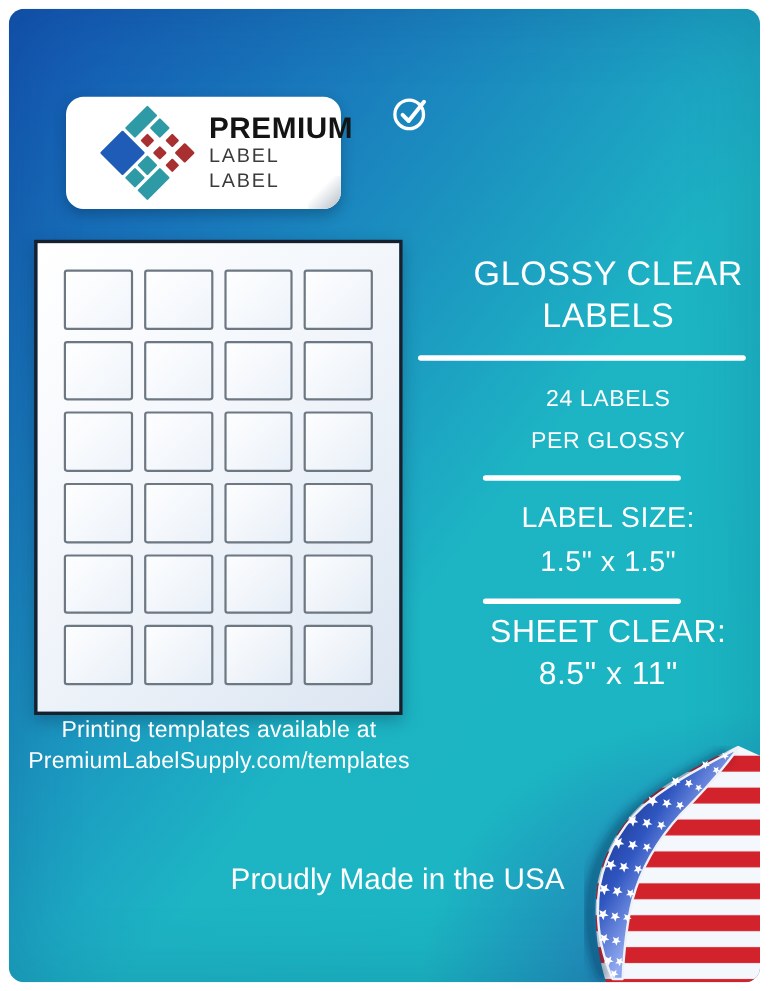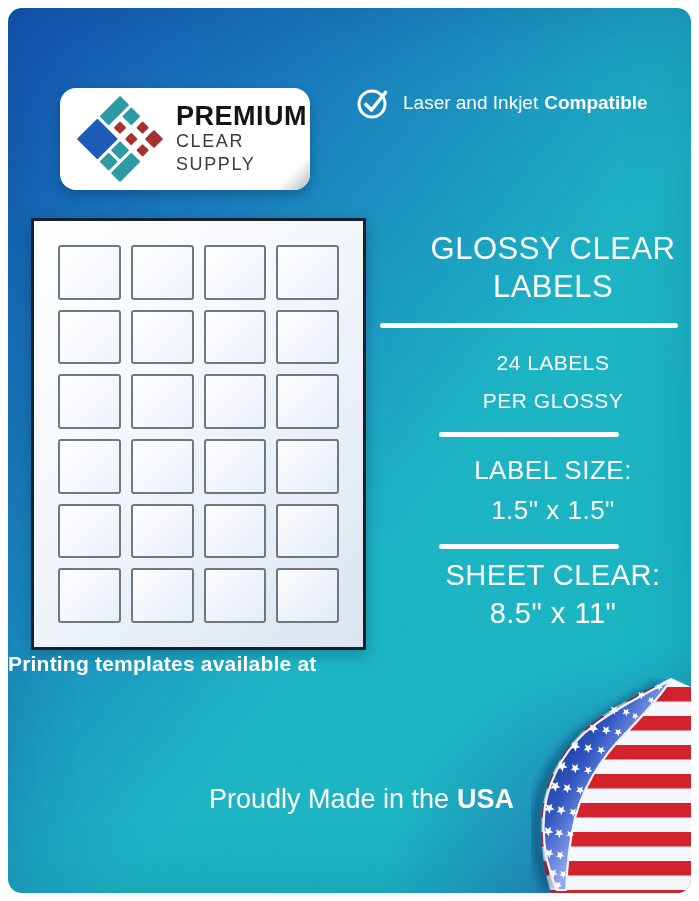--- a/index.html
+++ b/index.html
@@ -5,21 +5,21 @@
   html,body{margin:0;padding:0;background:#ffffff;width:699px;height:901px;
     font-family:"Liberation Sans","DejaVu Sans",sans-serif;-webkit-font-smoothing:antialiased;}
   .card{position:absolute;left:8px;top:8px;width:683px;height:885px;border-radius:14px;overflow:hidden;
     background:
       radial-gradient(ellipse 520px 430px at 97% 99%, rgba(39,100,178,0.95) 0%, rgba(39,100,178,0) 55%),
       linear-gradient(128deg,#1353b0 0%,#1a7fbd 28%,#1db4c4 58%,#19b7c1 100%);
     box-shadow:inset 0 0 70px rgba(0,45,90,0.18);}
   
   .logo-sticker{position:absolute;left:52px;top:80px;width:250px;height:102px;background:#ffffff;
     border-radius:16px;box-shadow:0 5px 12px rgba(0,25,55,0.30);display:flex;align-items:center;
-    padding-left:14px;gap:10px;box-sizing:border-box;}
+    padding-left:28px;gap:10px;box-sizing:border-box;}
   .logo-sticker::after{content:'';position:absolute;right:0;bottom:0;width:30px;height:30px;
     background:linear-gradient(315deg,#b3bac2 0%,#e2e6ea 38%,#ffffff 62%);
     border-radius:3px 0 16px 0;}
   .logo-mark{width:92px;height:92px;position:relative;flex:0 0 auto;}
   .mosaic{position:absolute;left:50%;top:50%;width:61px;height:61px;
     transform:translate(-50%,-50%) rotate(45deg);display:grid;
     grid-template-columns:repeat(4,13px);grid-template-rows:repeat(4,13px);gap:3px;}
   .tile{border-radius:1px;}
   .tile.b{background:#1e5cb8;}
   .tile.t{background:#2e9aa6;}
@@ -44,36 +44,36 @@
   .compat-text{color:#ffffff;font-size:19px;display:flex;gap:6px;white-space:nowrap;}
   .compat-text .bold{font-weight:800;}
   
   .sheet{position:absolute;left:23px;top:210px;width:335px;height:432px;box-sizing:border-box;
     background:linear-gradient(135deg,#ffffff 0%,#f2f6fb 45%,#dbe5f1 100%);
     border:3px solid #18202e;box-shadow:0 5px 14px rgba(0,25,55,0.28);
     display:grid;grid-template-columns:repeat(4,1fr);grid-template-rows:repeat(6,1fr);
     gap:10px;padding:24px;}
   .cell{border:2px solid #6e7883;border-radius:3px;
     background:linear-gradient(135deg,rgba(255,255,255,0.85),rgba(230,238,248,0.45));}
-  .templates-note{position:absolute;left:0;top:642px;width:382px;color:#ffffff;
-    font-weight:700;font-size:21px;line-height:28px;letter-spacing:0.2px;}
+  .templates-note{position:absolute;left:0;top:642px;width:382px;text-align:center;color:#ffffff;
+    font-weight:400;font-size:21px;line-height:28px;letter-spacing:0.2px;}
   
   .info-block{position:absolute;left:396px;width:298px;text-align:center;color:#ffffff;font-weight:400;}
   .headline{top:222px;font-size:31px;line-height:38px;letter-spacing:0.5px;}
   .per-sheet{top:336px;font-size:21px;line-height:38px;letter-spacing:0.5px;}
   .label-size{top:442px;font-size:26px;line-height:40px;letter-spacing:0.5px;}
   .sheet-size{top:548px;font-size:29px;line-height:38px;letter-spacing:0.5px;}
   .divider{position:absolute;height:5px;background:#ffffff;border-radius:3px;}
   .div1{left:372px;top:315px;width:298px;}
   .div2{left:431px;top:424px;width:180px;}
   .div3{left:431px;top:536px;width:180px;}
   
   .made{position:absolute;left:0;top:776px;width:100%;display:flex;justify-content:center;gap:8px;
     color:#ffffff;font-size:27px;margin-left:12px;}
-  .made .bold{font-weight:700;}
+  .made .bold{font-weight:400;}
   .flag{position:absolute;right:0;bottom:0;width:160px;height:215px;}
 </style>
 </head>
 <body>
 
 <div class="card">
 
   <div class="logo-sticker">
     <div class="logo-mark">
       <div class="mosaic">
@@ -85,33 +85,29 @@
         <div class="tile r inset g-red3"></div>
         <div class="tile r inset g-red4"></div>
         <div class="tile b g-blue"></div>
         <div class="tile t g-teal2"></div>
         <div class="tile t g-tealtall2"></div>
         <div class="tile t g-teal3"></div>
       </div>
     </div>
     <div class="brand-text">
       <span class="brand-name">PREMIUM</span>
-      <span class="brand-sub">CLEAR SUPPLY</span>
+      <span class="brand-sub">LABEL LABEL</span>
     </div>
   </div>
 
   <div class="compat">
     <svg width="36" height="36" viewBox="0 0 36 36">
       <circle cx="17" cy="19" r="13" fill="none" stroke="#ffffff" stroke-width="3"></circle>
       <path d="M11 19.5 L16.5 25 L30.5 7.5" fill="none" stroke="#ffffff" stroke-width="3.6" stroke-linecap="round" stroke-linejoin="round"></path>
     </svg>
-    <div class="compat-text">
-      <span>Laser and Inkjet</span>
-      <span class="bold">Compatible</span>
-    </div>
   </div>
 
   <div class="sheet">
 
   <div class="cell"></div>
       <div class="cell"></div>
       <div class="cell"></div>
       <div class="cell"></div>
       <div class="cell"></div>
       <div class="cell"></div>
@@ -130,20 +126,21 @@
       <div class="cell"></div>
       <div class="cell"></div>
       <div class="cell"></div>
       <div class="cell"></div>
       <div class="cell"></div>
       <div class="cell"></div>
     </div>
 
   <div class="templates-note">
     <div>Printing templates available at</div>
+    <div>PremiumLabelSupply.com/templates</div>
   </div>
 
   <div class="info-block headline">
     <div>GLOSSY CLEAR</div>
     <div>LABELS</div>
   </div>
   <div class="divider div1"></div>
 
   <div class="info-block per-sheet">
     <div>24 LABELS</div>

